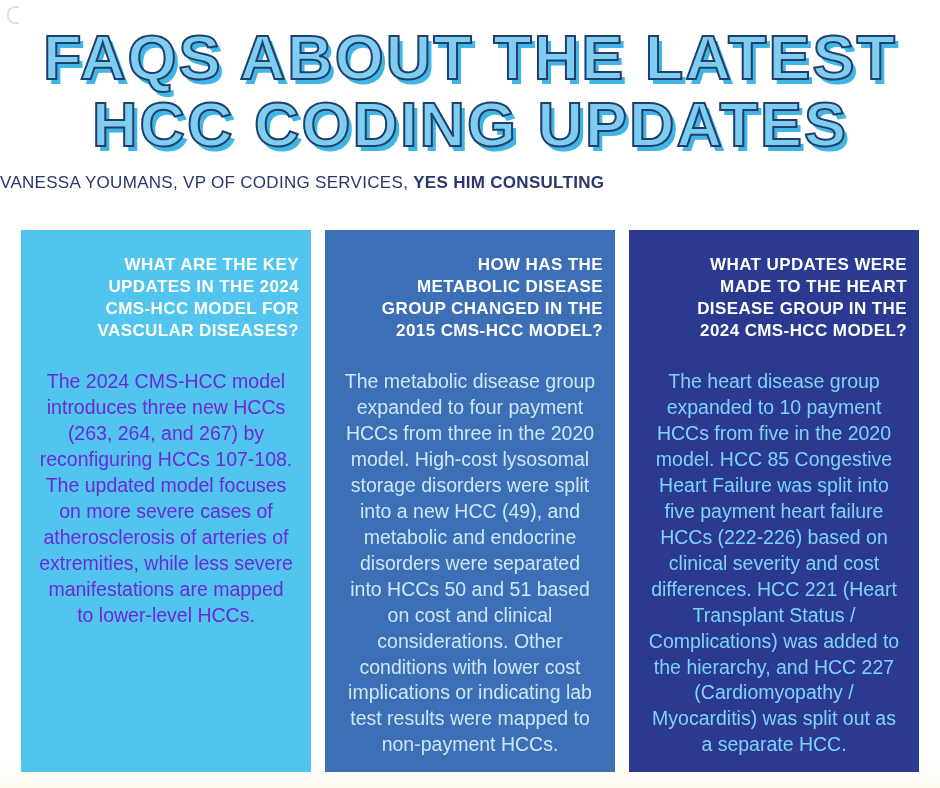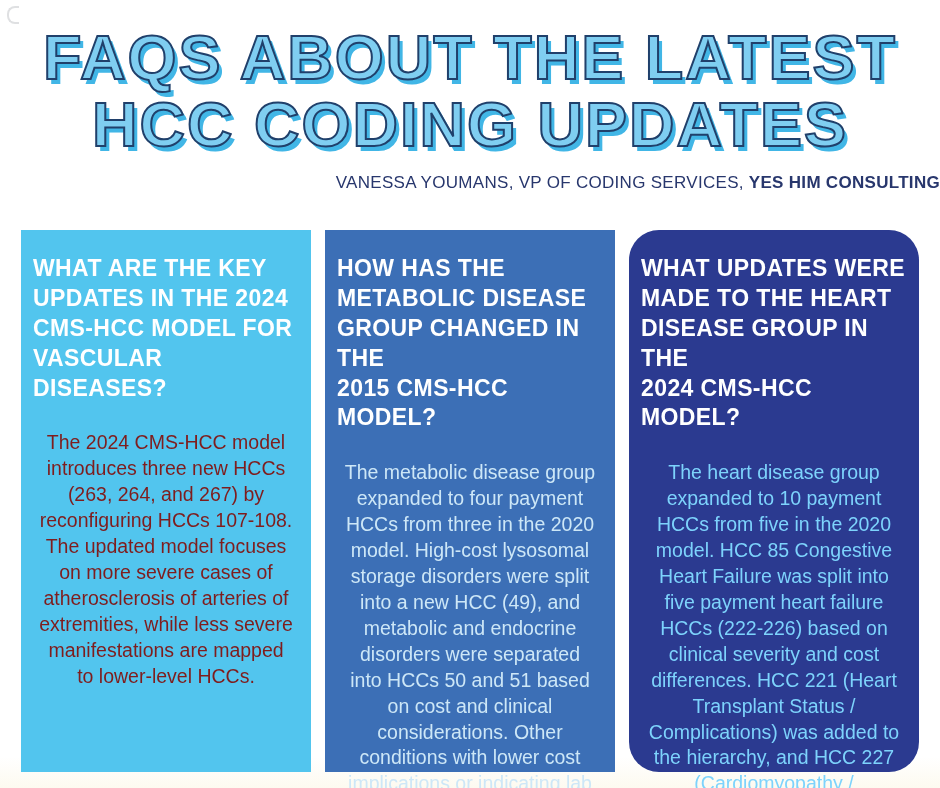--- a/index.html
+++ b/index.html
@@ -33,58 +33,58 @@
     font-size: 63px;
     line-height: 1.06;
     letter-spacing: 2px;
     color: #7fcef1;
     -webkit-text-stroke: 2px #20406b;
     text-shadow: 4px 5px 0 #41b6e6;
     white-space: nowrap;
   }
   .byline {
     margin-top: 15px;
-    text-align: right;
+    text-align: left;
     font-size: 17px;
     letter-spacing: 0.3px;
     color: #28376d;
   }
   .byline-bold { font-weight: bold; }
   .cards {
     position: absolute;
     left: 21px; right: 21px; top: 230px;
     height: 542px;
     display: flex;
     gap: 14px;
   }
   .card {
     flex: 1 1 0;
     padding: 24px 12px 16px;
     text-align: center;
   }
   .card-1 { background: #52c5ee; }
   .card-2 { background: #3c6fb6; }
-  .card-3 { background: #2b3a90; border-radius: 30px; }
+  .card-3 { background: #2b3a90; }
   .question {
-    font-size: 23px;
+    font-size: 17px;
     font-weight: bold;
     line-height: 1.3;
     letter-spacing: 0.4px;
     color: #ffffff;
     white-space: pre-line;
-    text-align: left;
+    text-align: right;
   }
   .answer {
     margin-top: 27px;
     padding: 0 6px;
     font-size: 19.5px;
     line-height: 1.33;
     text-align: center;
   }
-  .card-1 .answer { color: #7f1d1d; }
+  .card-1 .answer { color: #6d28d9; }
   .card-2 .answer { color: #cde7f7; }
   .card-3 .answer { color: #7dd3fc; }
 </style>
 </head>
 <body>
 
 <div class="page">
 
   <div class="corner-mark"></div>
 

